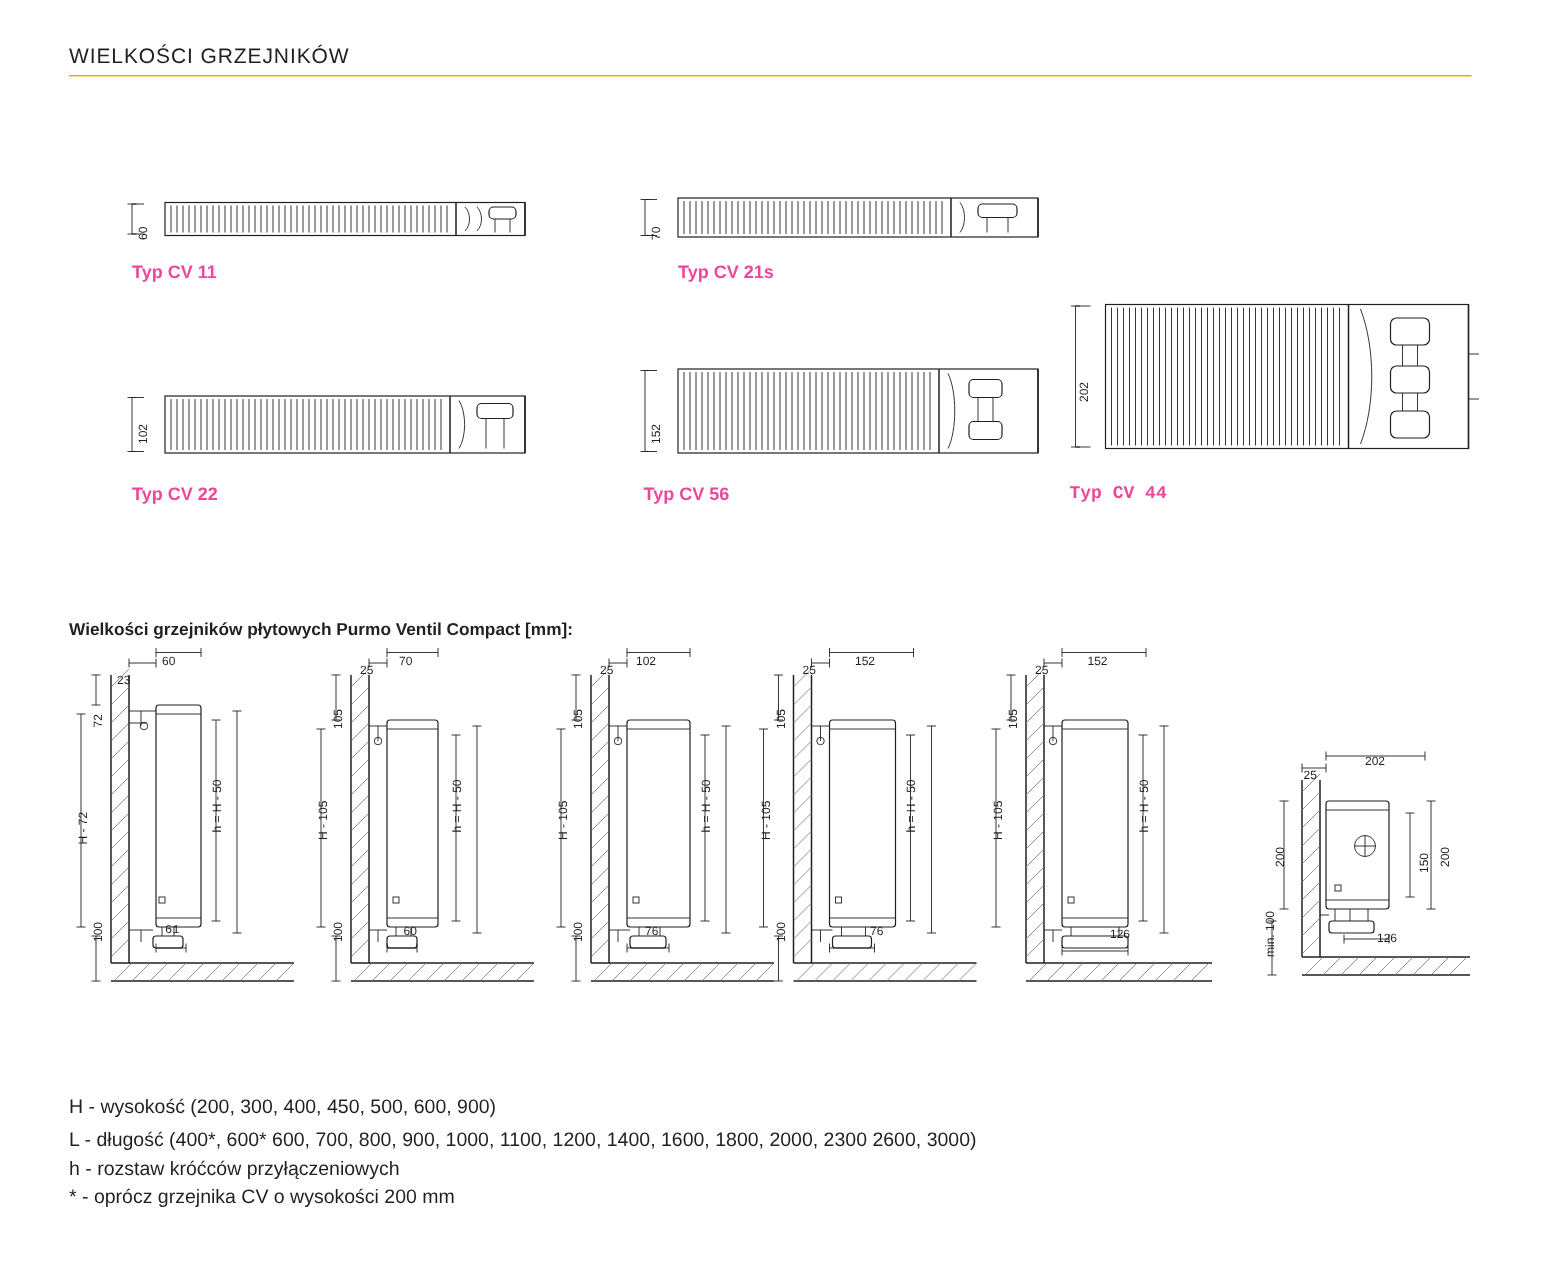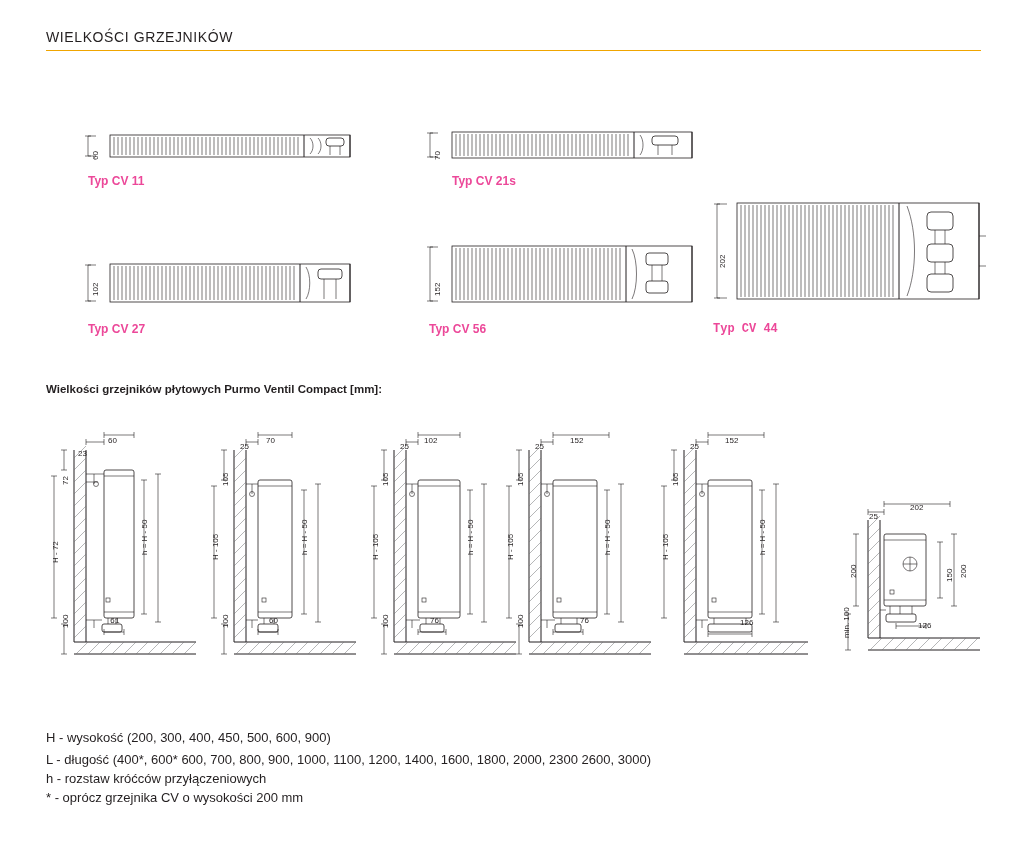--- a/index.html
+++ b/index.html
@@ -41,20 +41,21 @@
     font-weight: bold;
     color: #ec4899;
     white-space: nowrap;
   }
   .sec-sub {
     position: absolute;
     font-size: 11.5px;
     font-weight: bold;
     color: #231f20;
     white-space: nowrap;
+    margin-top: 31px;
   }
   .dim {
     position: absolute;
     font-size: 8px;
     color: #231f20;
     white-space: nowrap;
     line-height: 1;
   }
   .dim.vert {
     transform: rotate(-90deg);
@@ -134,21 +135,21 @@
       <path d="M36 11 L36 45 M40 11 L40 45 M44 11 L44 45 M48 11 L48 45 M52 11 L52 45 M56 11 L56 45 M60 11 L60 45 M64 11 L64 45 M68 11 L68 45 M72 11 L72 45 M76 11 L76 45 M80 11 L80 45 M84 11 L84 45 M88 11 L88 45 M92 11 L92 45 M96 11 L96 45 M100 11 L100 45 M104 11 L104 45 M108 11 L108 45 M112 11 L112 45 M116 11 L116 45 M120 11 L120 45 M124 11 L124 45 M128 11 L128 45 M132 11 L132 45 M136 11 L136 45 M140 11 L140 45 M144 11 L144 45 M148 11 L148 45 M152 11 L152 45 M156 11 L156 45 M160 11 L160 45 M164 11 L164 45 M168 11 L168 45 M172 11 L172 45 M176 11 L176 45 M180 11 L180 45 M184 11 L184 45 M188 11 L188 45 M192 11 L192 45 M196 11 L196 45 M200 11 L200 45 M204 11 L204 45 M208 11 L208 45 M212 11 L212 45 M216 11 L216 45"></path>
     </g>
     <path class="ln" d="M222 9 L222 47"></path>
     <path class="ln-t" d="M228 12 C 233 20, 233 36, 228 44"></path>
     <rect class="fill-w" x="240" y="14" width="24" height="10" rx="3"></rect>
     <path class="ln-t" d="M246 24 L246 44 M258 24 L258 44"></path>
     <path class="ln" d="M272 9 L272 47"></path>
   </svg>
 </div>
 <div class="dim vert" style="left:92px; top:296px;">102</div>
-<div class="sec-label" style="left:88px; top:322px;">Typ CV 27</div>
+<div class="sec-label" style="left:88px; top:322px;">Typ CV 22</div>
 
 <div class="draw" style="left:420px; top:237px;">
   <svg width="290" height="74" viewBox="0 0 290 74">
     <path class="ln-t" d="M10 10 L10 64 M7 10 L13 10 M7 64 L13 64"></path>
     <path class="ln-t" d="M10 10 L18 10 M10 64 L18 64"></path>
     <rect class="fill-w" x="32" y="9" width="240" height="56"></rect>
     <g class="ln-t">
       <path d="M36 11 L36 63 M40 11 L40 63 M44 11 L44 63 M48 11 L48 63 M52 11 L52 63 M56 11 L56 63 M60 11 L60 63 M64 11 L64 63 M68 11 L68 63 M72 11 L72 63 M76 11 L76 63 M80 11 L80 63 M84 11 L84 63 M88 11 L88 63 M92 11 L92 63 M96 11 L96 63 M100 11 L100 63 M104 11 L104 63 M108 11 L108 63 M112 11 L112 63 M116 11 L116 63 M120 11 L120 63 M124 11 L124 63 M128 11 L128 63 M132 11 L132 63 M136 11 L136 63 M140 11 L140 63 M144 11 L144 63 M148 11 L148 63 M152 11 L152 63 M156 11 L156 63 M160 11 L160 63 M164 11 L164 63 M168 11 L168 63 M172 11 L172 63 M176 11 L176 63 M180 11 L180 63 M184 11 L184 63 M188 11 L188 63 M192 11 L192 63 M196 11 L196 63 M200 11 L200 63"></path>
     </g>
     <path class="ln" d="M206 9 L206 65"></path>

